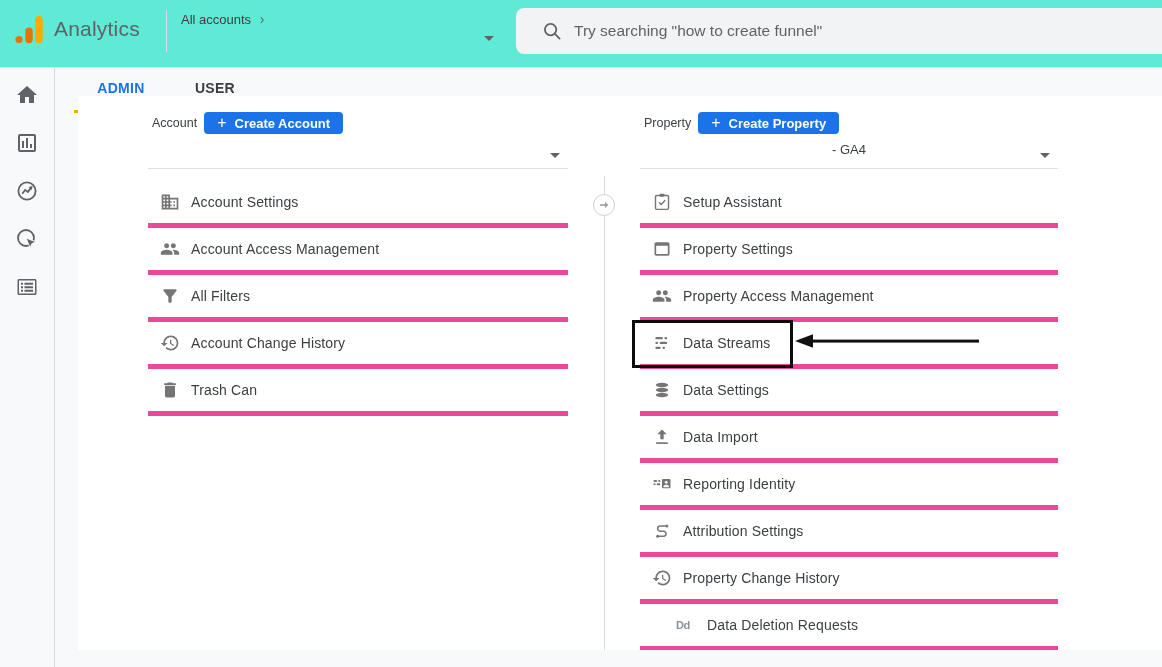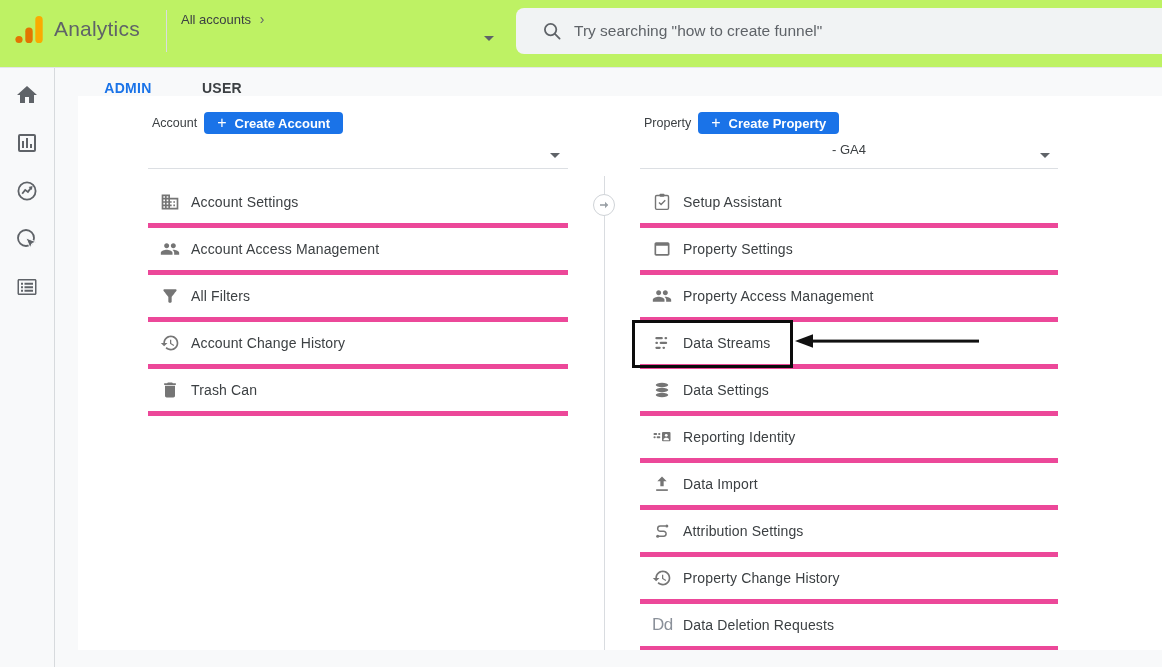--- a/index.html
+++ b/index.html
@@ -1,20 +1,20 @@
 <!DOCTYPE html>
 <html><head>
 <meta charset="utf-8">
 <style>
   * { margin:0; padding:0; box-sizing:border-box; }
   html,body { width:1162px; height:667px; overflow:hidden; }
   body { font-family:"Liberation Sans", sans-serif; background:#f8f9fa; position:relative; }
 
   
-  .topbar { position:absolute; left:0; top:0; width:1162px; height:68px; background:#bef264;
+  .topbar { position:absolute; left:0; top:0; width:1162px; height:68px; background:#5eead4;
             border-bottom:1px solid #e3e5e8; z-index:5; }
   .logo { position:absolute; left:14px; top:14px; display:flex; align-items:center; gap:10px; cursor:pointer; }
   .logo-text { font-size:21px; color:#5f6368; letter-spacing:0.2px; }
   .topbar-sep { position:absolute; left:166px; top:10px; width:1px; height:42px; background:#dadce0; }
   .breadcrumb { position:absolute; left:181px; top:11px; font-size:13px; color:#3c4043; cursor:pointer; }
   .breadcrumb .chev { color:#5f6368; margin-left:5px; font-size:14px; }
   .acct-caret { position:absolute; left:484px; top:36px; width:0; height:0; cursor:pointer;
                 border-left:5px solid transparent; border-right:5px solid transparent; border-top:5px solid #5f6368; }
   .search { position:absolute; left:516px; top:8px; width:680px; height:46px; background:#f1f3f4;
             border-radius:8px; display:flex; align-items:center; padding-left:26px; gap:12px; }
@@ -23,21 +23,21 @@
   .search input::placeholder { color:#5f6368; opacity:1; }
 
   
   .sidebar { position:absolute; left:0; top:62px; width:55px; height:605px; background:#f8f9fa;
              border-right:1px solid #d7dadd; display:flex; flex-direction:column; align-items:center;
              padding-top:21px; gap:24px; z-index:4; }
   .nav-btn { width:24px; height:24px; cursor:pointer; }
 
   
   .tabstrip { position:absolute; left:56px; top:62px; width:1062px; height:51px; background:#f8f9fa;
-              display:flex; padding-left:25px; }
+              display:flex; padding-left:18px; }
   .tab { width:94px; height:51px; display:flex; align-items:center; justify-content:center;
          font-size:14px; font-weight:700; letter-spacing:0.3px; color:#3c4043; cursor:pointer; position:relative; }
   .tab.active { color:#1a73e8; }
   .tab.active::after { content:""; position:absolute; left:0; bottom:0; width:100%; height:3px; background:#f9ab00; }
 
   
   .card { position:absolute; left:78px; top:96px; width:1084px; height:554px; background:#fff; overflow:hidden; }
 
   .col { position:absolute; top:16px; }
   .col-account { left:70px; width:420px; }
@@ -52,21 +52,21 @@
               display:flex; align-items:flex-start; justify-content:center; cursor:pointer; }
   .sel-value { font-size:13px; color:#3c4043; }
   .sel-caret { position:absolute; right:8px; top:11px; width:0; height:0;
                border-left:5px solid transparent; border-right:5px solid transparent; border-top:5px solid #5f6368; }
 
   .menu { list-style:none; padding-top:12px; }
   .menu li { height:47px; display:flex; align-items:center; gap:11px; padding-left:12px;
              border-bottom:5px solid #ec4899; cursor:pointer; }
   .menu li span.lbl { font-size:14px; color:#3c4043; letter-spacing:0.15px; }
   .mi { width:20px; height:20px; flex:0 0 20px; }
-  .dd { width:20px; flex:0 0 20px; font-size:17px; font-weight:400; color:#8a9099; letter-spacing:-0.5px; }
+  .dd { width:20px; flex:0 0 20px; font-size:11px; font-weight:700; color:#8a9099; letter-spacing:-0.5px;margin-left:24px; }
 
   
   .col-divider { position:absolute; left:526px; top:80px; bottom:0; width:1px; background:#d9dce0; }
   .move-btn { position:absolute; left:515px; top:98px; width:22px; height:22px; border-radius:50%;
               background:#fff; border:1px solid #cfd3d7; display:flex; align-items:center; justify-content:center;
               cursor:pointer; z-index:2; }
 
   
   .hl-box { position:absolute; left:554px; top:224px; width:161px; height:48px;
             border:3px solid #0c0c0c; z-index:3; pointer-events:none; }
@@ -244,41 +244,41 @@
       </li>
       <li>
         <svg class="mi" viewBox="0 0 24 24" fill="#757575">
           <ellipse cx="12" cy="6" rx="7.5" ry="2.6"></ellipse>
             <ellipse cx="12" cy="12" rx="7.5" ry="2.6"></ellipse>
             <ellipse cx="12" cy="18" rx="7.5" ry="2.6"></ellipse>
         </svg>
         <span class="lbl">Data Settings</span>
       </li>
       <li>
+        <svg class="mi" viewBox="0 0 24 24" fill="#757575">
+          <path d="M12 3l-5.6 5.6h3.6v6.2h4V8.6h3.6z"></path>
+            <path d="M5 18.3h14v2H5z"></path>
+        </svg>
+        <span class="lbl">Data Import</span>
+      </li>
+      <li>
         <svg class="mi" viewBox="0 0 24 24">
           <g fill="#757575">
             <rect x="1.8" y="7.2" width="4.4" height="2.3" rx="1.1"></rect>
               <rect x="7.4" y="7.2" width="2.6" height="2.3" rx="1.1"></rect>
             <rect x="1.8" y="11.2" width="2.6" height="2.3" rx="1.1"></rect>
               <rect x="5.6" y="11.2" width="4.4" height="2.3" rx="1.1"></rect>
             <rect x="12" y="6" width="10.2" height="11" rx="1.2"></rect>
           </g>
           <circle cx="17.1" cy="10" r="1.7" fill="#fff"></circle>
           <path d="M13.8 15.3c0-1.6 2.1-2.4 3.3-2.4s3.3.8 3.3 2.4v.7h-6.6z" fill="#fff"></path>
         </svg>
         <span class="lbl">Reporting Identity</span>
       </li>
       <li>
-        <svg class="mi" viewBox="0 0 24 24" fill="#757575">
-          <path d="M12 3l-5.6 5.6h3.6v6.2h4V8.6h3.6z"></path>
-            <path d="M5 18.3h14v2H5z"></path>
-        </svg>
-        <span class="lbl">Data Import</span>
-      </li>
-      <li>
         <svg class="mi" viewBox="0 0 24 24">
           <path d="M16.5 6H10a3.2 3.2 0 0 0 0 6.4h4a2.9 2.9 0 0 1 0 5.8H7.5" fill="none" stroke="#757575" stroke-width="1.8"></path>
           <circle cx="17.8" cy="6" r="1.8" fill="#757575"></circle>
           <circle cx="6.8" cy="18.2" r="1.8" fill="#757575"></circle>
         </svg>
         <span class="lbl">Attribution Settings</span>
       </li>
       <li>
         <svg class="mi" viewBox="0 0 24 24" fill="#757575">
             <path d="M13 3c-4.97 0-9 4.03-9 9H1l3.89 3.89.07.14L9 12H6c0-3.87 3.13-7 7-7s7 3.13 7 7-3.13 7-7 7c-1.93 0-3.68-.79-4.94-2.06l-1.42 1.42C8.27 19.99 10.51 21 13 21c4.97 0 9-4.03 9-9s-4.03-9-9-9zm-1 5v5l4.28 2.54.72-1.21-3.5-2.08V8h-1.5z"></path>

